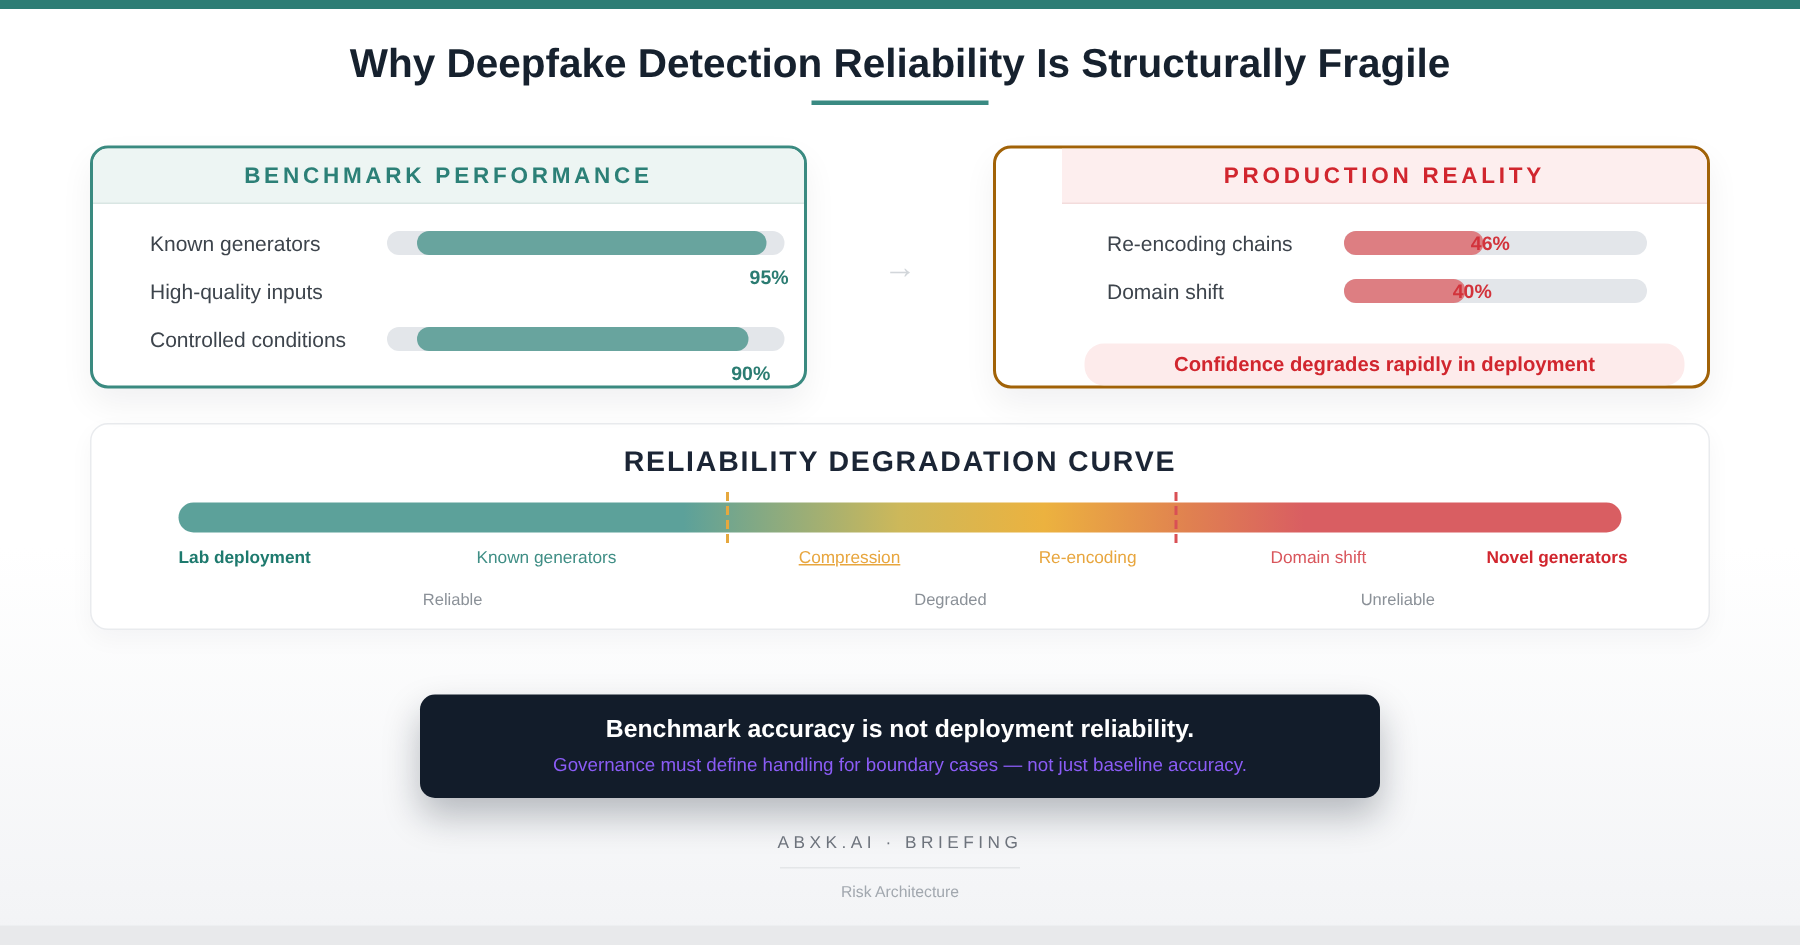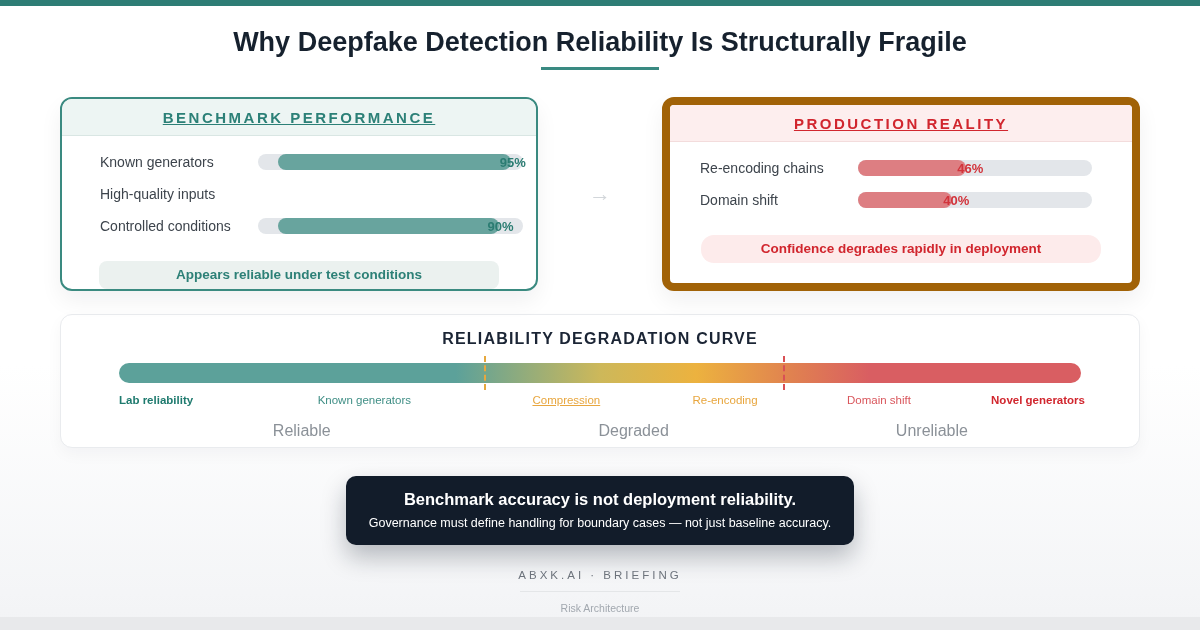--- a/index.html
+++ b/index.html
@@ -11,57 +11,57 @@
   }
   .top-accent { height:6px; width:100%; background:#2e7d75; }
 
   .page-title { margin-top:21px; text-align:center; font-size:27px; font-weight:bold; color:#16212e; }
   .title-underline { width:118px; height:3px; background:#3a8a82; margin:9px auto 0; }
 
   .cards-row { display:flex; align-items:stretch; margin:27px 60px 0; }
   .card { width:478px; background:#ffffff; border-radius:12px; overflow:hidden;
           box-shadow:0 10px 22px rgba(16,24,40,0.06); }
   .card.teal { border:2px solid #3a8a80; }
-  .card.red  { border:8px solid #a16207; }
-  .card-header { text-align:center; padding:10px 0 9px; font-size:15px; font-weight:bold; letter-spacing:2.5px;text-decoration:underline; }
+  .card.red  { border:2px solid #a16207;padding-left:44px; }
+  .card-header { text-align:center; padding:10px 0 9px; font-size:15px; font-weight:bold; letter-spacing:2.5px; }
   .teal .card-header { background:#edf5f3; color:#2c8077; border-bottom:1px solid #d9e6e3; }
   .red  .card-header { background:#fdeeee; color:#d1262e; border-bottom:1px solid #f3dcdc; }
   .card-body { padding-top:10px; }
   .bar-row { display:flex; align-items:center; height:32px; }
   .teal .bar-row { padding:0 13px 0 38px; }
   .red  .bar-row { padding:0 40px 0 30px; }
   .bar-label { width:158px; flex:none; font-size:14px; color:#3d444c; }
   .bar-track { flex:1; height:16px; background:#e3e6ea; border-radius:8px; position:relative; }
   .subtrack { position:absolute; left:20px; right:0; top:0; bottom:0; }
   .bar-fill { position:absolute; left:0; top:0; height:100%; border-radius:8px; }
   .teal .bar-fill { background:#68a49e; }
   .pct { position:absolute; top:50%; transform:translateY(-50%); font-size:13px; font-weight:bold; white-space:nowrap; }
-  .teal .pct { right:-15px; color:#2b7c72; }
+  .teal .pct { right:-15px; color:#2b7c72;margin-top:23px; }
   .red  .pct { left:100%; transform:translate(-32%,-50%); }
   .card-note { margin:19px auto 0; width:400px; height:28px; line-height:28px; text-align:center;
                border-radius:8px; font-size:13.5px; font-weight:bold; }
   .teal .card-note { background:#ebf1ef; color:#2d8077; }
   .red  .card-note { background:#fdebeb; color:#d1262e;border-radius:13px; }
 
   .arrow-gap { flex:1; display:flex; align-items:center; justify-content:center; color:#d2d6da; font-size:22px; }
 
   .curve-card { margin:23px 60px 0; background:#ffffff; border:1px solid #e9ebee; border-radius:12px;
                 padding:15px 58px 12px; box-shadow:0 6px 16px rgba(16,24,40,0.04); }
-  .curve-title { text-align:center; font-size:16px; font-weight:bold; letter-spacing:1.2px; color:#1b2535; }
+  .curve-title { text-align:center; font-size:19px; font-weight:bold; letter-spacing:1.2px; color:#1b2535; }
   .curve-bar { position:relative; margin-top:15px; height:20px; border-radius:10px; }
   .curve-marker { position:absolute; top:-7px; bottom:-7px; width:0; border-left:2px dashed; }
   .stage-row { position:relative; height:15px; margin-top:11px; font-size:11.5px; }
   .stage { position:absolute; top:0; white-space:nowrap; }
-  .zone-row { position:relative; height:13px; margin-top:13px; font-size:16px; color:#8b9198; }
+  .zone-row { position:relative; height:13px; margin-top:13px; font-size:11px; color:#8b9198; }
   .zone { position:absolute; top:0; transform:translateX(-50%); white-space:nowrap; }
 
-  .callout { width:508px; margin:28px auto 0; background:#121c2a; border-radius:10px;
+  .callout { width:640px; margin:43px auto 0; background:#121c2a; border-radius:10px;
              padding:14px 20px 15px; text-align:center; box-shadow:0 12px 24px rgba(16,24,40,0.28); }
   .callout-headline { color:#ffffff; font-size:16.5px; font-weight:bold; }
-  .callout-sub { margin-top:7px; color:#ffffff; font-size:12.5px; }
+  .callout-sub { margin-top:7px; color:#8b5cf6; font-size:12.5px; }
 
   .footer { margin-top:24px; text-align:center; }
   .footer-brand { font-size:11.5px; letter-spacing:3px; color:#6d737c; }
   .footer-divider { width:160px; height:1px; background:#e4e6e8; margin:10px auto; }
   .footer-tagline { font-size:10.5px; color:#a2a8af; }
 
   .bottom-strip { position:absolute; left:0; bottom:0; width:100%; height:13px; background:#e8e9eb; }
 </style>
 </head>
 <body>
@@ -92,21 +92,20 @@
       <div class="bar-row">
         <span class="bar-label">Controlled conditions</span>
         <div class="bar-track">
             <div class="subtrack">
               <div class="bar-fill" style="width: 90%;">
                 <span class="pct">90%</span>
               </div>
             </div>
           </div>
       </div>
-      <div class="card-note">Appears reliable under test conditions</div>
     </div>
   </div>
 
   <div class="arrow-gap">→</div>
 
   <div class="card red">
     <div class="card-header">PRODUCTION REALITY</div>
     <div class="card-body">
       <div class="bar-row">
         <span class="bar-label">Re-encoding chains</span>
@@ -130,21 +129,21 @@
 
 </div>
 
 <div class="curve-card">
   <div class="curve-title">RELIABILITY DEGRADATION CURVE</div>
   <div class="curve-bar" id="curve-bar" style="background: linear-gradient(90deg, rgb(92, 161, 154) 0%, rgb(92, 161, 154) 35%, rgb(205, 184, 90) 50%, rgb(236, 178, 63) 60%, rgb(224, 129, 80) 70%, rgb(217, 94, 98) 78%, rgb(217, 94, 98) 100%);">
       <div class="curve-marker" style="left: 37.9%; border-left-color: rgb(230, 168, 62);"></div>
       <div class="curve-marker" style="left: 69%; border-left-color: rgb(217, 80, 85);"></div>
     </div>
   <div class="stage-row" id="stage-row">
-      <span class="stage" style="color: rgb(30, 122, 110); font-weight: bold; left: 0px;">Lab reliability</span>
+      <span class="stage" style="color: rgb(30, 122, 110); font-weight: bold; left: 0px;">Lab deployment</span>
       <span class="stage" style="color: rgb(63, 142, 133); left: 25.5%; transform: translateX(-50%);">Known generators</span>
       <span class="stage" style="color: rgb(232, 166, 62); left: 46.5%; transform: translateX(-50%); text-decoration: underline;">Compression</span>
       <span class="stage" style="color: rgb(232, 166, 62); left: 63%; transform: translateX(-50%);">Re-encoding</span>
       <span class="stage" style="color: rgb(217, 86, 92); left: 79%; transform: translateX(-50%);">Domain shift</span>
       <span class="stage" style="color: rgb(209, 38, 46); font-weight: bold; right: -4px;">Novel generators</span>
     </div>
   <div class="zone-row" id="zone-row">
       <span class="zone" style="left: 19%;">Reliable</span>
       <span class="zone" style="left: 53.5%;">Degraded</span>
       <span class="zone" style="left: 84.5%;">Unreliable</span>

